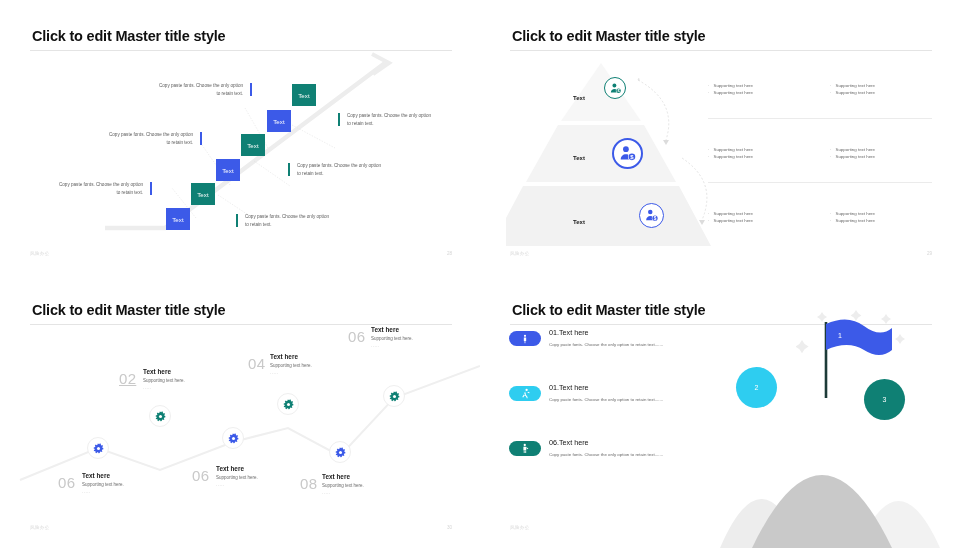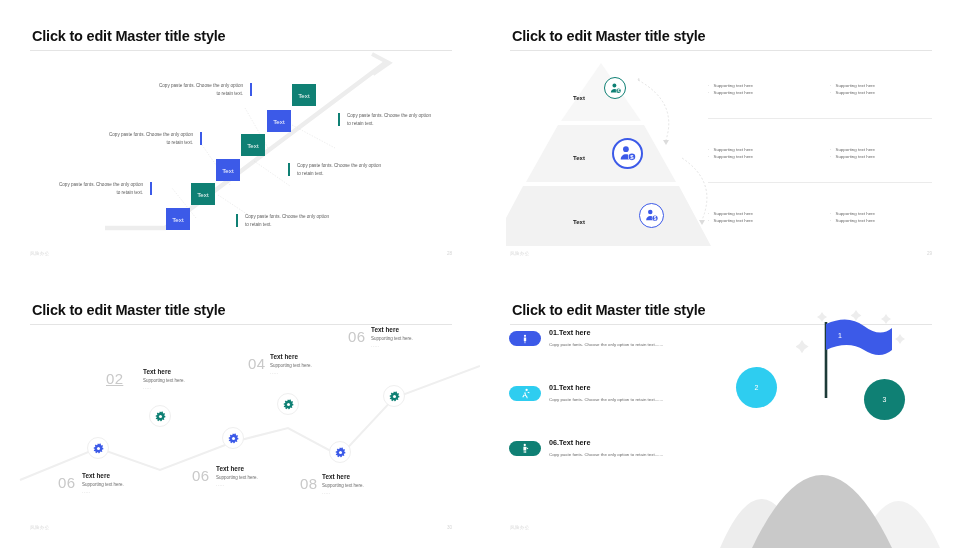--- a/index.html
+++ b/index.html
@@ -110,21 +110,21 @@
   .s3-label .sb { font-size: 4.5px; color: #6a6a6a; margin-top: 3px; }
   .s3-label .dots { font-size: 4.5px; color: #c4c4c4; margin-top: 2px; letter-spacing: 0.5px; }
   .s4-pill {
     position: absolute;
     width: 32px; height: 15px;
     border-radius: 8px;
     display: flex; align-items: center; justify-content: center;
   }
   .s4-hd {
     position: absolute;
-    font-size: 7.2px; font-weight: bold; color: #121212;
+    font-size: 7.2px; font-weight: normal; color: #121212;
   }
   .s4-body {
     position: absolute;
     width: 132px;
     font-size: 4.4px; line-height: 1.75; color: #6a6a6a;
   }
   .s4-badge {
     position: absolute;
     border-radius: 50%;
     display: flex; align-items: center; justify-content: center;
@@ -341,21 +341,21 @@
       </svg>
     </div>
     <div class="s3-node" style="left:383px;top:111px;">
       <svg width="11" height="11" viewBox="0 0 24 24">
         <path d="M12 1.8l2.1.7.9-2 2.5 1.5-.6 2.1 1.8 1.3 1.9-1 1.3 2.6-1.7 1.4.3 2.2 2.1.5-.3 2.9-2.2.1-.8 2 1.4 1.7-2.2 1.9-1.8-1.2-1.9 1.1.2 2.2-2.9.6-1-2-2.2-.1-1.2 1.8-2.6-1.3.6-2.1-1.6-1.5-2.1.6L1.9 16l1.8-1.3-.2-2.2-2.1-.7.6-2.8 2.2.1 1-2-1.3-1.8L6.2 3.5 7.9 4.8 9.9 3.9 9.8 1.7z" fill="#0f8074"></path>
         <circle cx="12" cy="12" r="3.3" fill="#ffffff"></circle>
       </svg>
     </div>
 
     <div class="s3-num" style="left:58px;top:200px;">06</div>
-    <div class="s3-num" style="left:106px;top:96px;text-decoration:underline;">02</div>
+    <div class="s3-num" style="left:119px;top:96px;text-decoration:underline;">02</div>
     <div class="s3-num" style="left:192px;top:193px;">06</div>
     <div class="s3-num" style="left:248px;top:81px;">04</div>
     <div class="s3-num" style="left:300px;top:201px;">08</div>
     <div class="s3-num" style="left:348px;top:54px;">06</div>
 
     <div class="s3-label" style="left:82px;top:198px;">
       <div class="hd">Text here</div>
       <div class="sb">Supporting text here.</div>
       <div class="dots">.....</div>
     </div>

